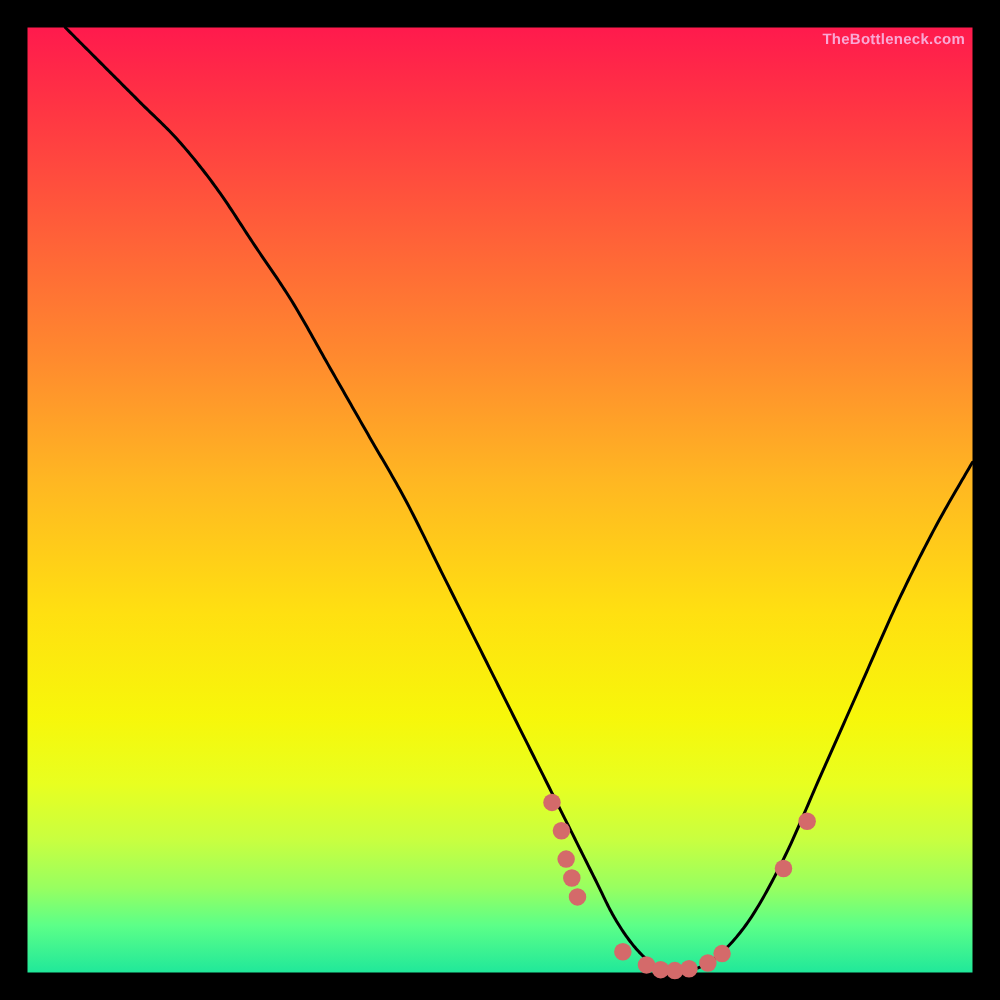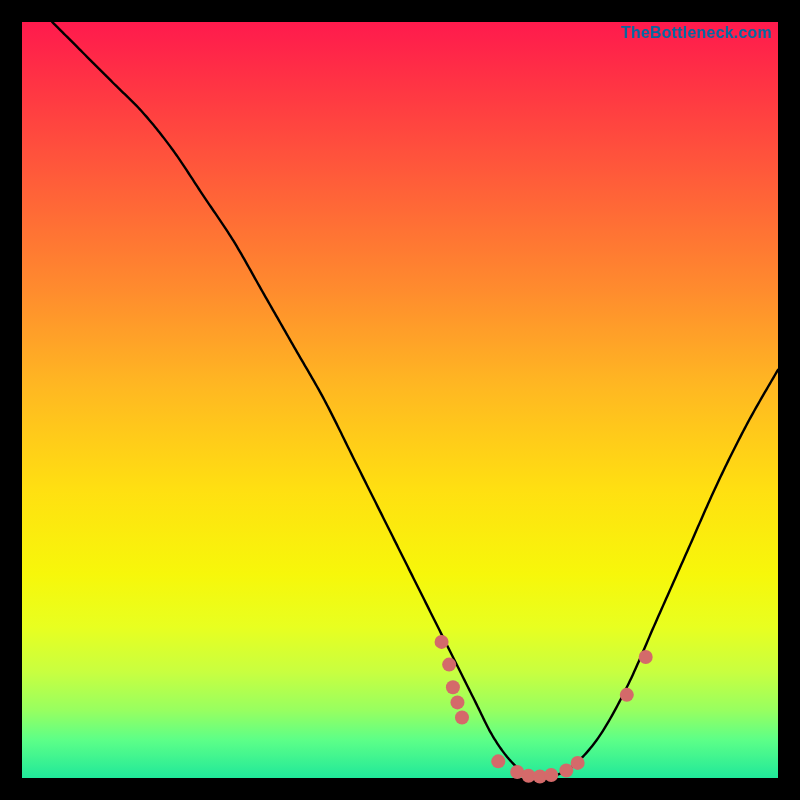--- a/index.html
+++ b/index.html
@@ -38,23 +38,23 @@
       #98ff60 91%,
       #5cff88 95%,
       #20e89a 100%
     );
   }
   .attribution {
     position: absolute;
     top: 2px;
     right: 6px;
     font-family: Arial, Helvetica, sans-serif;
-    font-size: 16px;
+    font-size: 12px;
     font-weight: 600;
-    color: #0369a1;
+    color: #f9a8d4;
     letter-spacing: 0.2px;
   }
   svg.curve {
     position: absolute;
     left: 0;
     top: 0;
     width: 756px;
     height: 756px;
     overflow: visible;
   }

